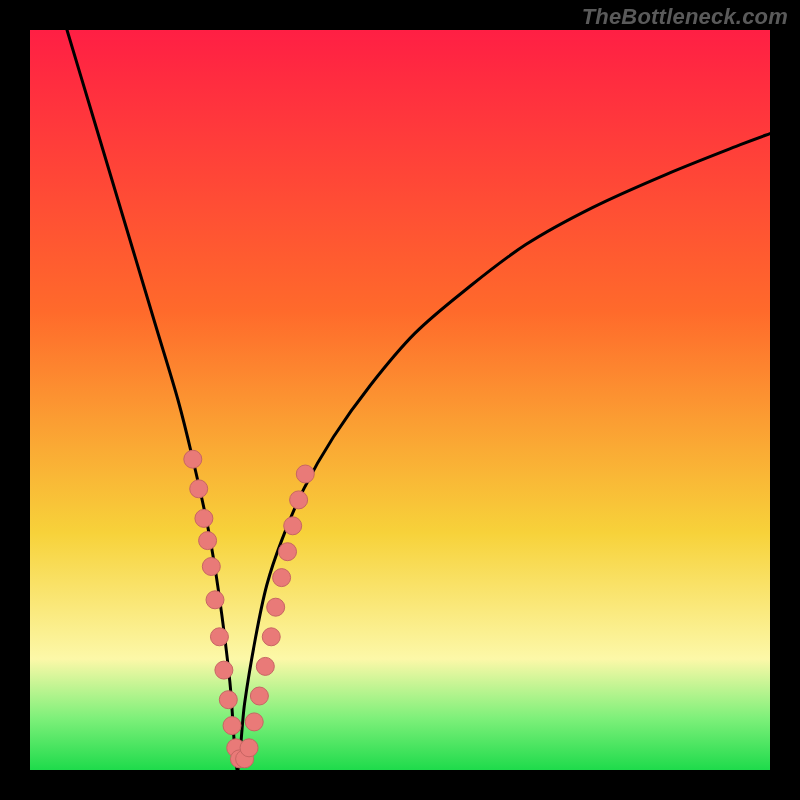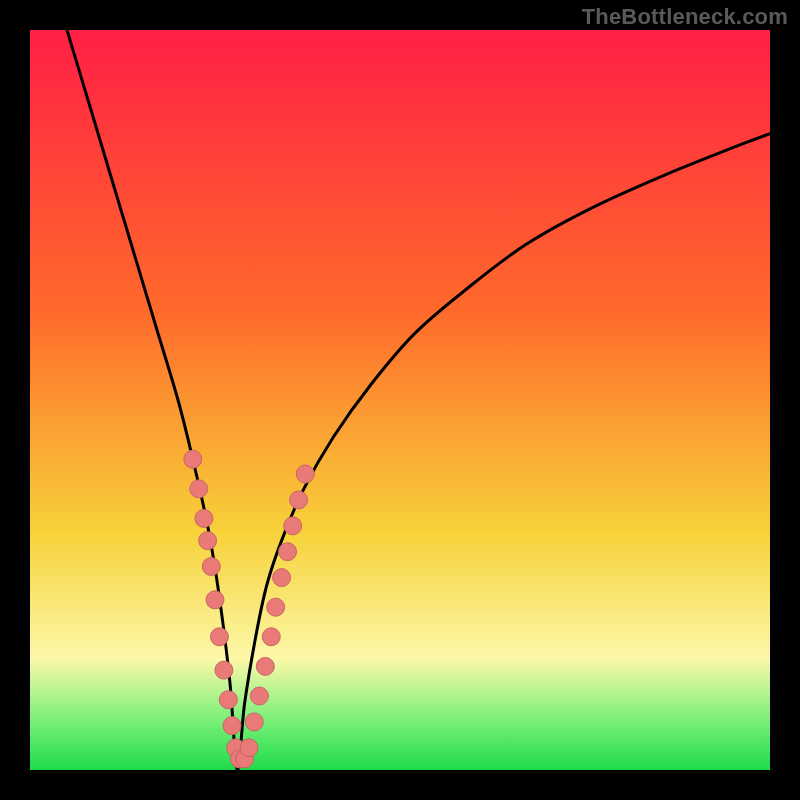--- a/index.html
+++ b/index.html
@@ -23,20 +23,21 @@
   }
   .watermark {
     position: absolute;
     top: 4px;
     right: 12px;
     font-family: Arial, Helvetica, sans-serif;
     font-size: 22px;
     font-weight: 600;
     color: #5a5a5a;
     letter-spacing: 0.2px;
+    font-style: italic;
   }
 </style>
 </head>
 <body>
 
 <div class="canvas-wrap">
   <svg id="chart-svg" width="800" height="800" viewBox="0 0 800 800">
     <defs>
       <linearGradient id="bg-grad" x1="0" y1="0" x2="0" y2="1">
         <stop id="g0" offset="0%" stop-color="#ff1f44"></stop>

